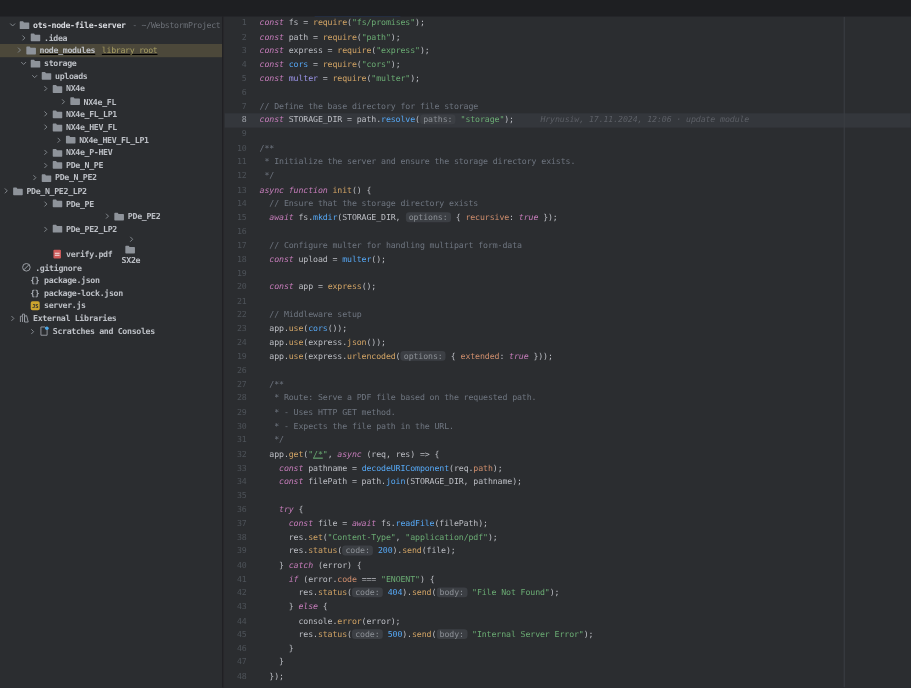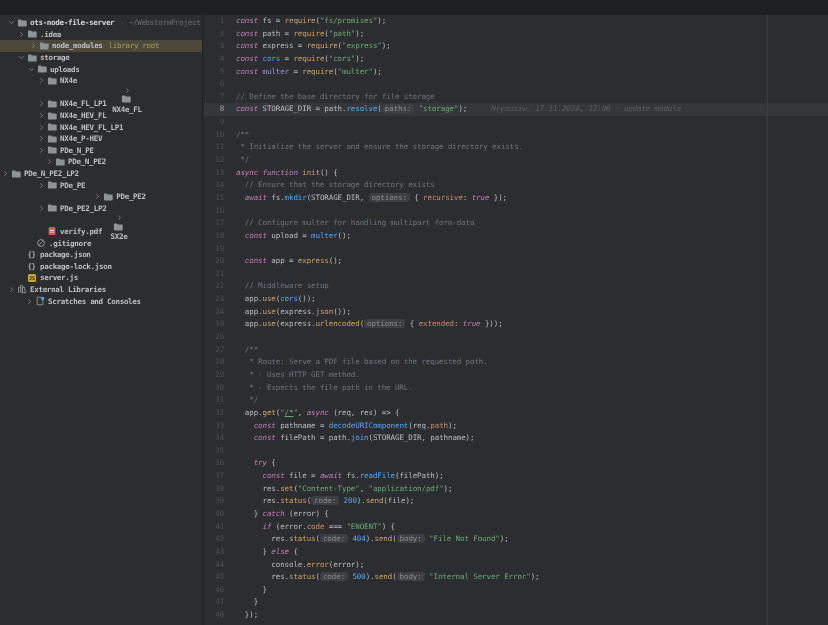--- a/index.html
+++ b/index.html
@@ -110,21 +110,21 @@
           <path d="M5.5 3l5 5-5 5" stroke="#84898F" stroke-width="2" fill="none"></path>
         </svg>
       </span>
       <span class="icon">
         <svg width="10" height="10" viewBox="0 0 16 16">
           <path fill="#8E939A" d="M1.5 3.2c0-.6.4-1 1-1h3.8l1.4 1.8h6.8c.6 0 1 .4 1 1v7.5c0 .6-.4 1-1 1h-12c-.6 0-1-.4-1-1V3.2z"></path>
         </svg>
       </span>
       <span class="tlabel">.idea</span>
     </div>
-    <div class="trow sel" style="padding-left: 28px;">
+    <div class="trow sel" style="padding-left: 12px; text-decoration: underline;">
       <span class="chev">
         <svg width="7" height="7" viewBox="0 0 16 16">
           <path d="M5.5 3l5 5-5 5" stroke="#84898F" stroke-width="2" fill="none"></path>
         </svg>
       </span>
       <span class="icon">
         <svg width="10" height="10" viewBox="0 0 16 16">
           <path fill="#8E939A" d="M1.5 3.2c0-.6.4-1 1-1h3.8l1.4 1.8h6.8c.6 0 1 .4 1 1v7.5c0 .6-.4 1-1 1h-12c-.6 0-1-.4-1-1V3.2z"></path>
         </svg>
       </span>
@@ -163,21 +163,21 @@
           <path d="M5.5 3l5 5-5 5" stroke="#84898F" stroke-width="2" fill="none"></path>
         </svg>
       </span>
       <span class="icon">
         <svg width="10" height="10" viewBox="0 0 16 16">
           <path fill="#8E939A" d="M1.5 3.2c0-.6.4-1 1-1h3.8l1.4 1.8h6.8c.6 0 1 .4 1 1v7.5c0 .6-.4 1-1 1h-12c-.6 0-1-.4-1-1V3.2z"></path>
         </svg>
       </span>
       <span class="tlabel">NX4e</span>
     </div>
-    <div class="trow" style="padding-left: 52px; flex-direction: column;">
+    <div class="trow" style="padding-left: 52px;">
       <span class="chev">
         <svg width="7" height="7" viewBox="0 0 16 16">
           <path d="M5.5 3l5 5-5 5" stroke="#84898F" stroke-width="2" fill="none"></path>
         </svg>
       </span>
       <span class="icon">
         <svg width="10" height="10" viewBox="0 0 16 16">
           <path fill="#8E939A" d="M1.5 3.2c0-.6.4-1 1-1h3.8l1.4 1.8h6.8c.6 0 1 .4 1 1v7.5c0 .6-.4 1-1 1h-12c-.6 0-1-.4-1-1V3.2z"></path>
         </svg>
       </span>
@@ -202,21 +202,21 @@
           <path d="M5.5 3l5 5-5 5" stroke="#84898F" stroke-width="2" fill="none"></path>
         </svg>
       </span>
       <span class="icon">
         <svg width="10" height="10" viewBox="0 0 16 16">
           <path fill="#8E939A" d="M1.5 3.2c0-.6.4-1 1-1h3.8l1.4 1.8h6.8c.6 0 1 .4 1 1v7.5c0 .6-.4 1-1 1h-12c-.6 0-1-.4-1-1V3.2z"></path>
         </svg>
       </span>
       <span class="tlabel">NX4e_HEV_FL</span>
     </div>
-    <div class="trow" style="padding-left: 36px;">
+    <div class="trow" style="padding-left: 36px; margin-left: 12px;">
       <span class="chev">
         <svg width="7" height="7" viewBox="0 0 16 16">
           <path d="M5.5 3l5 5-5 5" stroke="#84898F" stroke-width="2" fill="none"></path>
         </svg>
       </span>
       <span class="icon">
         <svg width="10" height="10" viewBox="0 0 16 16">
           <path fill="#8E939A" d="M1.5 3.2c0-.6.4-1 1-1h3.8l1.4 1.8h6.8c.6 0 1 .4 1 1v7.5c0 .6-.4 1-1 1h-12c-.6 0-1-.4-1-1V3.2z"></path>
         </svg>
       </span>
@@ -241,21 +241,21 @@
           <path d="M5.5 3l5 5-5 5" stroke="#84898F" stroke-width="2" fill="none"></path>
         </svg>
       </span>
       <span class="icon">
         <svg width="10" height="10" viewBox="0 0 16 16">
           <path fill="#8E939A" d="M1.5 3.2c0-.6.4-1 1-1h3.8l1.4 1.8h6.8c.6 0 1 .4 1 1v7.5c0 .6-.4 1-1 1h-12c-.6 0-1-.4-1-1V3.2z"></path>
         </svg>
       </span>
       <span class="tlabel">PDe_N_PE</span>
     </div>
-    <div class="trow" style="padding-left: 44px;">
+    <div class="trow" style="padding-left: 26px;">
       <span class="chev">
         <svg width="7" height="7" viewBox="0 0 16 16">
           <path d="M5.5 3l5 5-5 5" stroke="#84898F" stroke-width="2" fill="none"></path>
         </svg>
       </span>
       <span class="icon">
         <svg width="10" height="10" viewBox="0 0 16 16">
           <path fill="#8E939A" d="M1.5 3.2c0-.6.4-1 1-1h3.8l1.4 1.8h6.8c.6 0 1 .4 1 1v7.5c0 .6-.4 1-1 1h-12c-.6 0-1-.4-1-1V3.2z"></path>
         </svg>
       </span>
@@ -329,21 +329,21 @@
     <div class="trow" style="padding-left: 36px;">
       <span class="chev"></span>
       <span class="icon">
         <svg width="10" height="10" viewBox="0 0 16 16">
           <rect x="2.5" y="1.5" width="11" height="13" rx="1.5" fill="#CE5A5A"></rect>
           <path fill="#F2E6E6" d="M4.5 6h7v1.4h-7zM4.5 9h7v1.4h-7z"></path>
         </svg>
       </span>
       <span class="tlabel">verify.pdf</span>
     </div>
-    <div class="trow" style="padding-left: 25px;">
+    <div class="trow" style="padding-left: 8px;">
       <span class="chev"></span>
       <span class="icon">
         <svg width="10" height="10" viewBox="0 0 16 16">
           <circle cx="8" cy="8" r="5.5" stroke="#9DA1A8" stroke-width="1.4" fill="none"></circle>
           <line x1="4.3" y1="11.7" x2="11.7" y2="4.3" stroke="#9DA1A8" stroke-width="1.4"></line>
         </svg>
       </span>
       <span class="tlabel">.gitignore</span>
     </div>
     <div class="trow" style="padding-left: 16px;">

